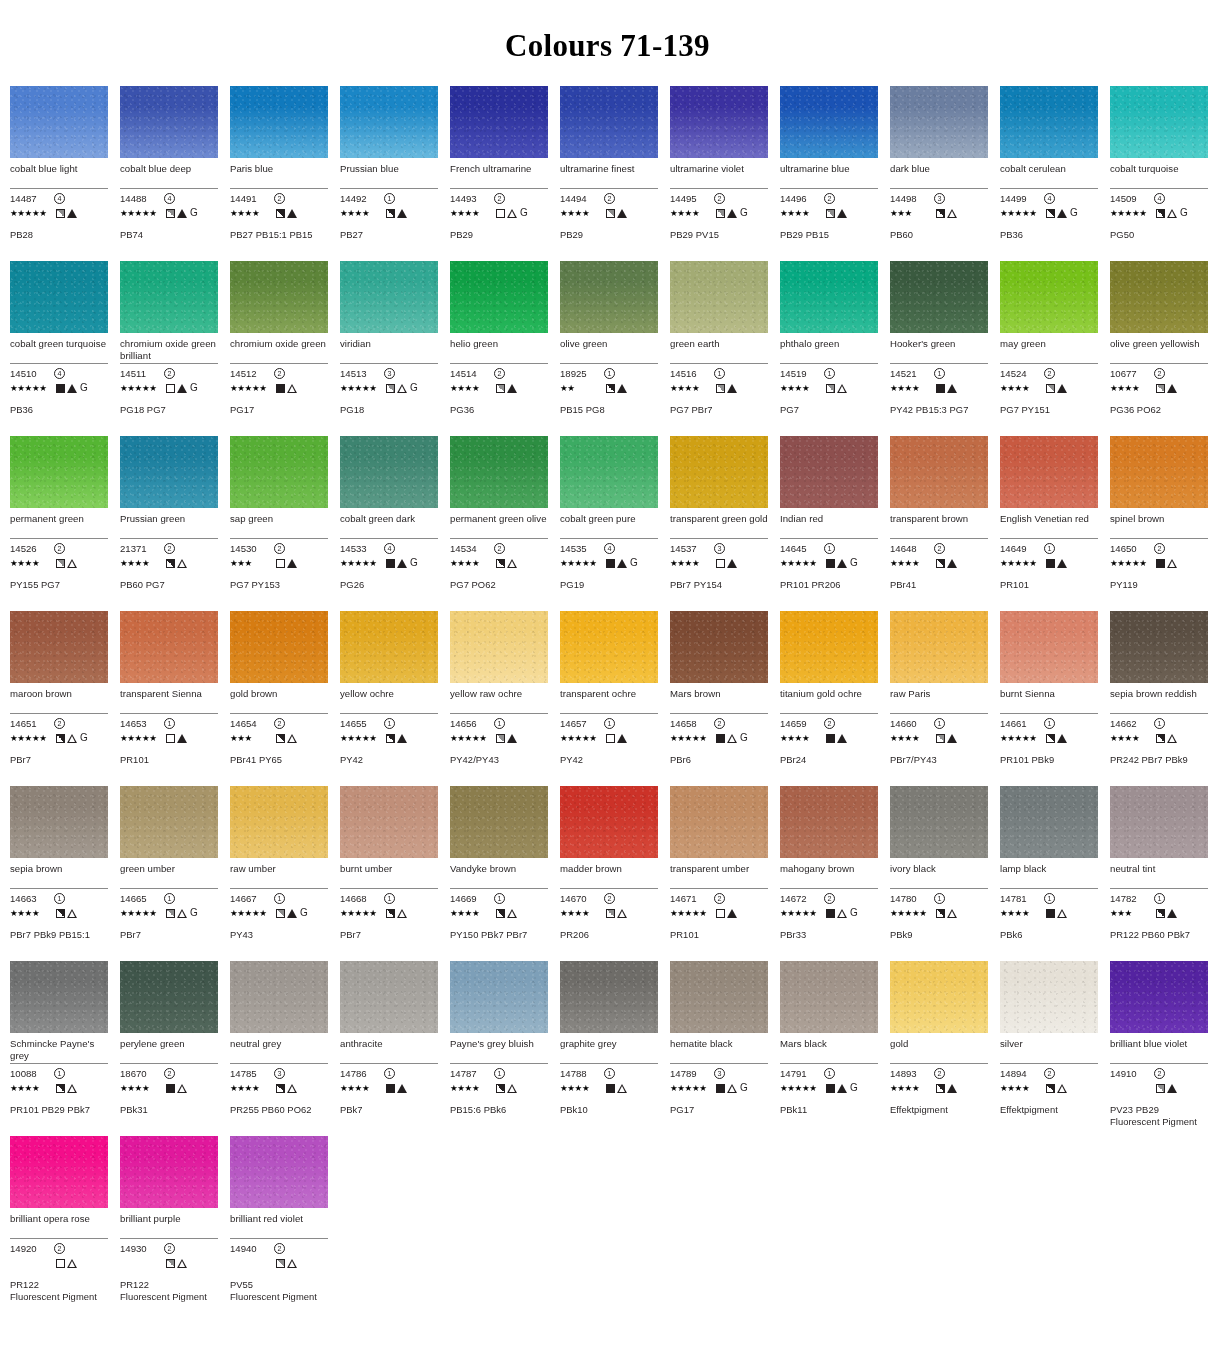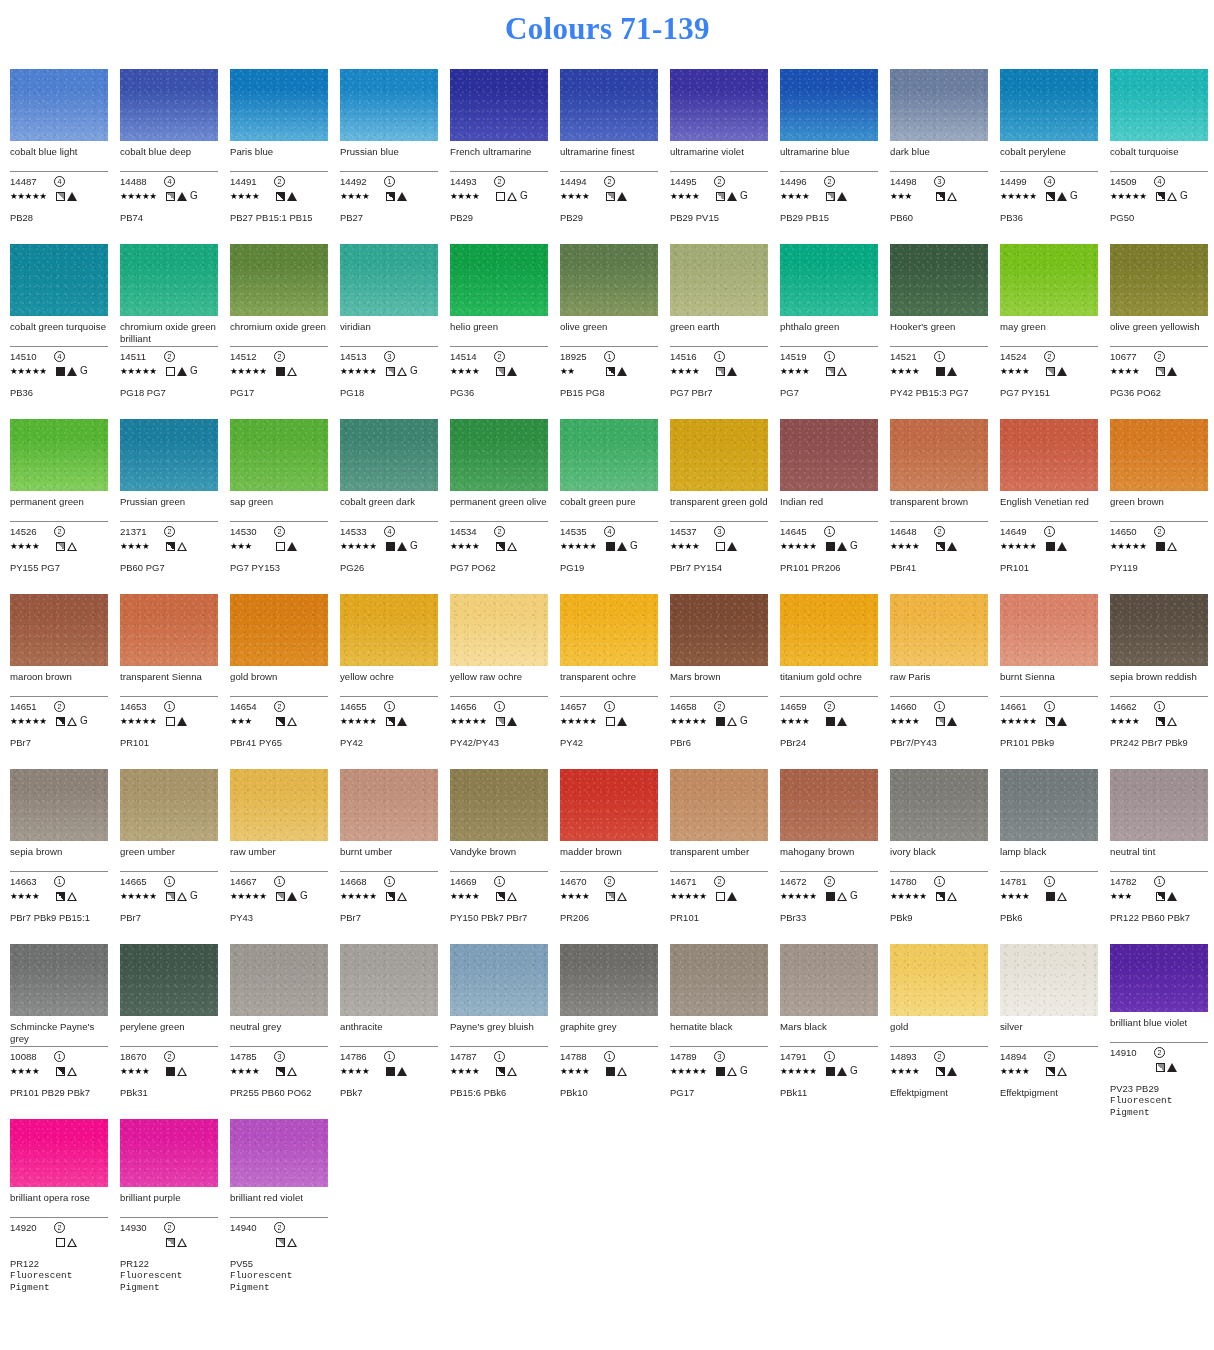--- a/index.html
+++ b/index.html
@@ -14,23 +14,23 @@
     color: #231f20;
     position: relative;
     overflow: hidden;
   }
   .page-title {
     text-align: center;
     font-family: "Liberation Serif", serif;
     font-weight: bold;
     font-size: 31px;
     letter-spacing: 0.3px;
-    padding-top: 11px;
+    padding-top: 28px;
     margin: 0 0 22px 1px;
-    color: #3b82f6;
+    color: #000000;
   }
   .grid {
     display: grid;
     grid-template-columns: repeat(11, 1fr);
     column-gap: 0px;
     row-gap: 0px;
     padding: 0 4px;
   }
   .card {
     width: 110px;
@@ -139,21 +139,21 @@
     border-bottom: 6.2px solid #fff;
   }
   .gletter { font-size: 10px; line-height: 1; color: #231f20; margin-left: 1px; }
   .pigs {
     font-size: 9.4px;
     line-height: 12px;
     color: #231f20;
     margin-top: 9px;
     letter-spacing: 0.05px;
   }
-  .fluor { display: block; font-family: Liberation Mono, monospace; }
+  .fluor { display: block; }
 </style>
 </head>
 <body>
 
 <h1 class="page-title">Colours 71-139</h1>
 
 <div class="grid" id="grid">
     <div class="card">
       <div class="swatch" style="background: linear-gradient(rgb(79, 127, 208) 0%, rgb(79, 127, 208) 28%, rgb(126, 162, 222) 100%);">
         <div class="grain"></div>
@@ -334,21 +334,21 @@
             <span class="sym tri open"></span>
           </span>
         </div>
       </div>
       <div class="pigs">PB60</div>
     </div>
     <div class="card">
       <div class="swatch" style="background: linear-gradient(rgb(14, 126, 181) 0%, rgb(14, 126, 181) 28%, rgb(62, 163, 207) 100%);">
         <div class="grain"></div>
       </div>
-      <div class="cname">cobalt perylene</div>
+      <div class="cname">cobalt cerulean</div>
       <div class="meta">
         <div class="metarow1">
           <span class="code">14499</span>
           <span class="series">4</span>
         </div>
         <div class="metarow2">
           <span class="stars">★★★★★</span>
           <span class="symbols">
             <span class="sym sq half"></span>
             <span class="sym tri full"></span>
@@ -802,21 +802,21 @@
             <span class="sym tri full"></span>
           </span>
         </div>
       </div>
       <div class="pigs">PR101</div>
     </div>
     <div class="card">
       <div class="swatch" style="background: linear-gradient(rgb(214, 122, 34) 0%, rgb(214, 122, 34) 28%, rgb(221, 140, 54) 100%);">
         <div class="grain"></div>
       </div>
-      <div class="cname">green brown</div>
+      <div class="cname">spinel brown</div>
       <div class="meta">
         <div class="metarow1">
           <span class="code">14650</span>
           <span class="series">2</span>
         </div>
         <div class="metarow2">
           <span class="stars">★★★★★</span>
           <span class="symbols">
             <span class="sym sq full"></span>
             <span class="sym tri open"></span>

